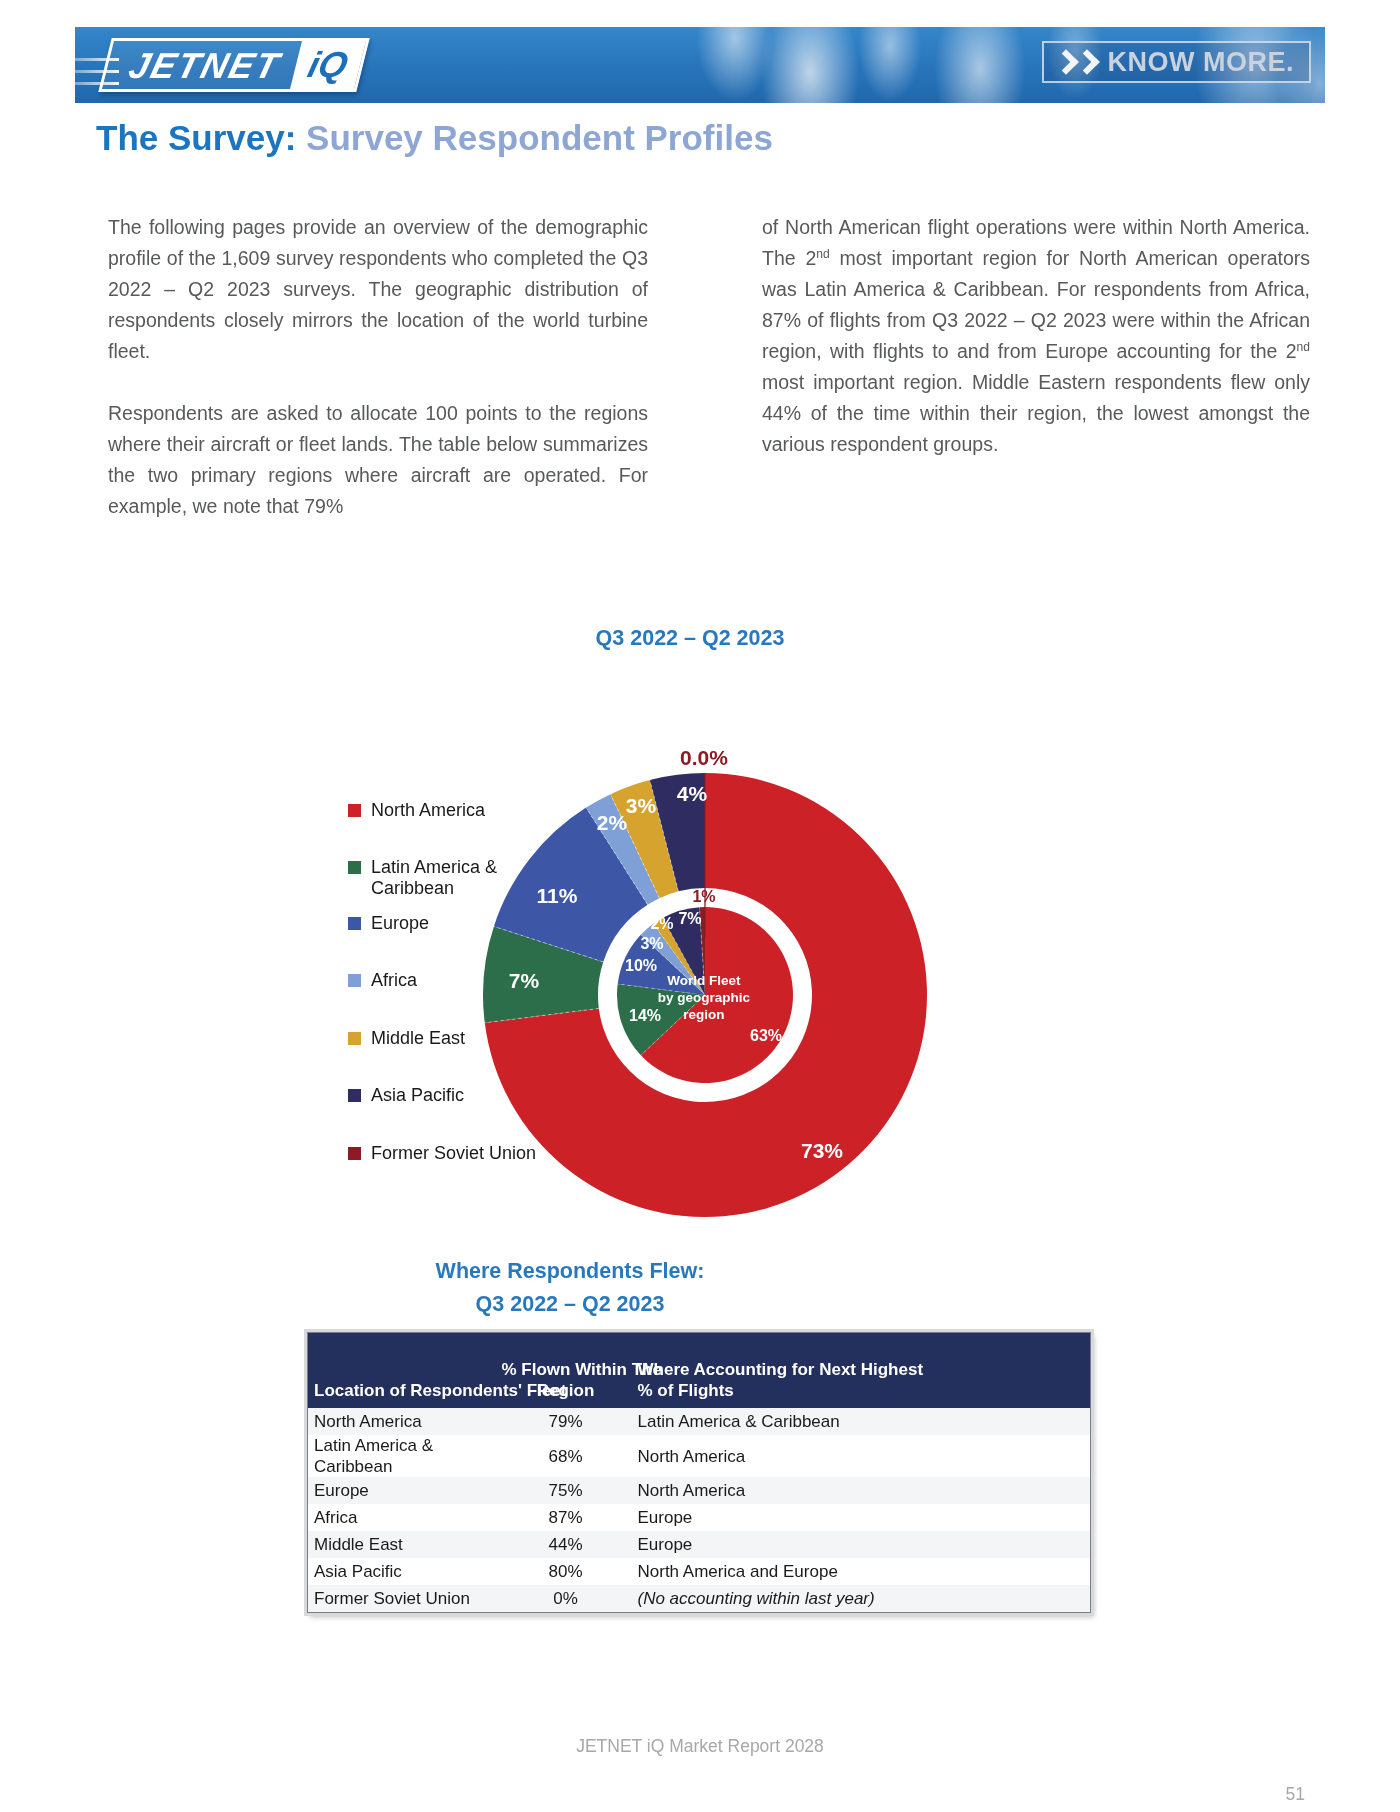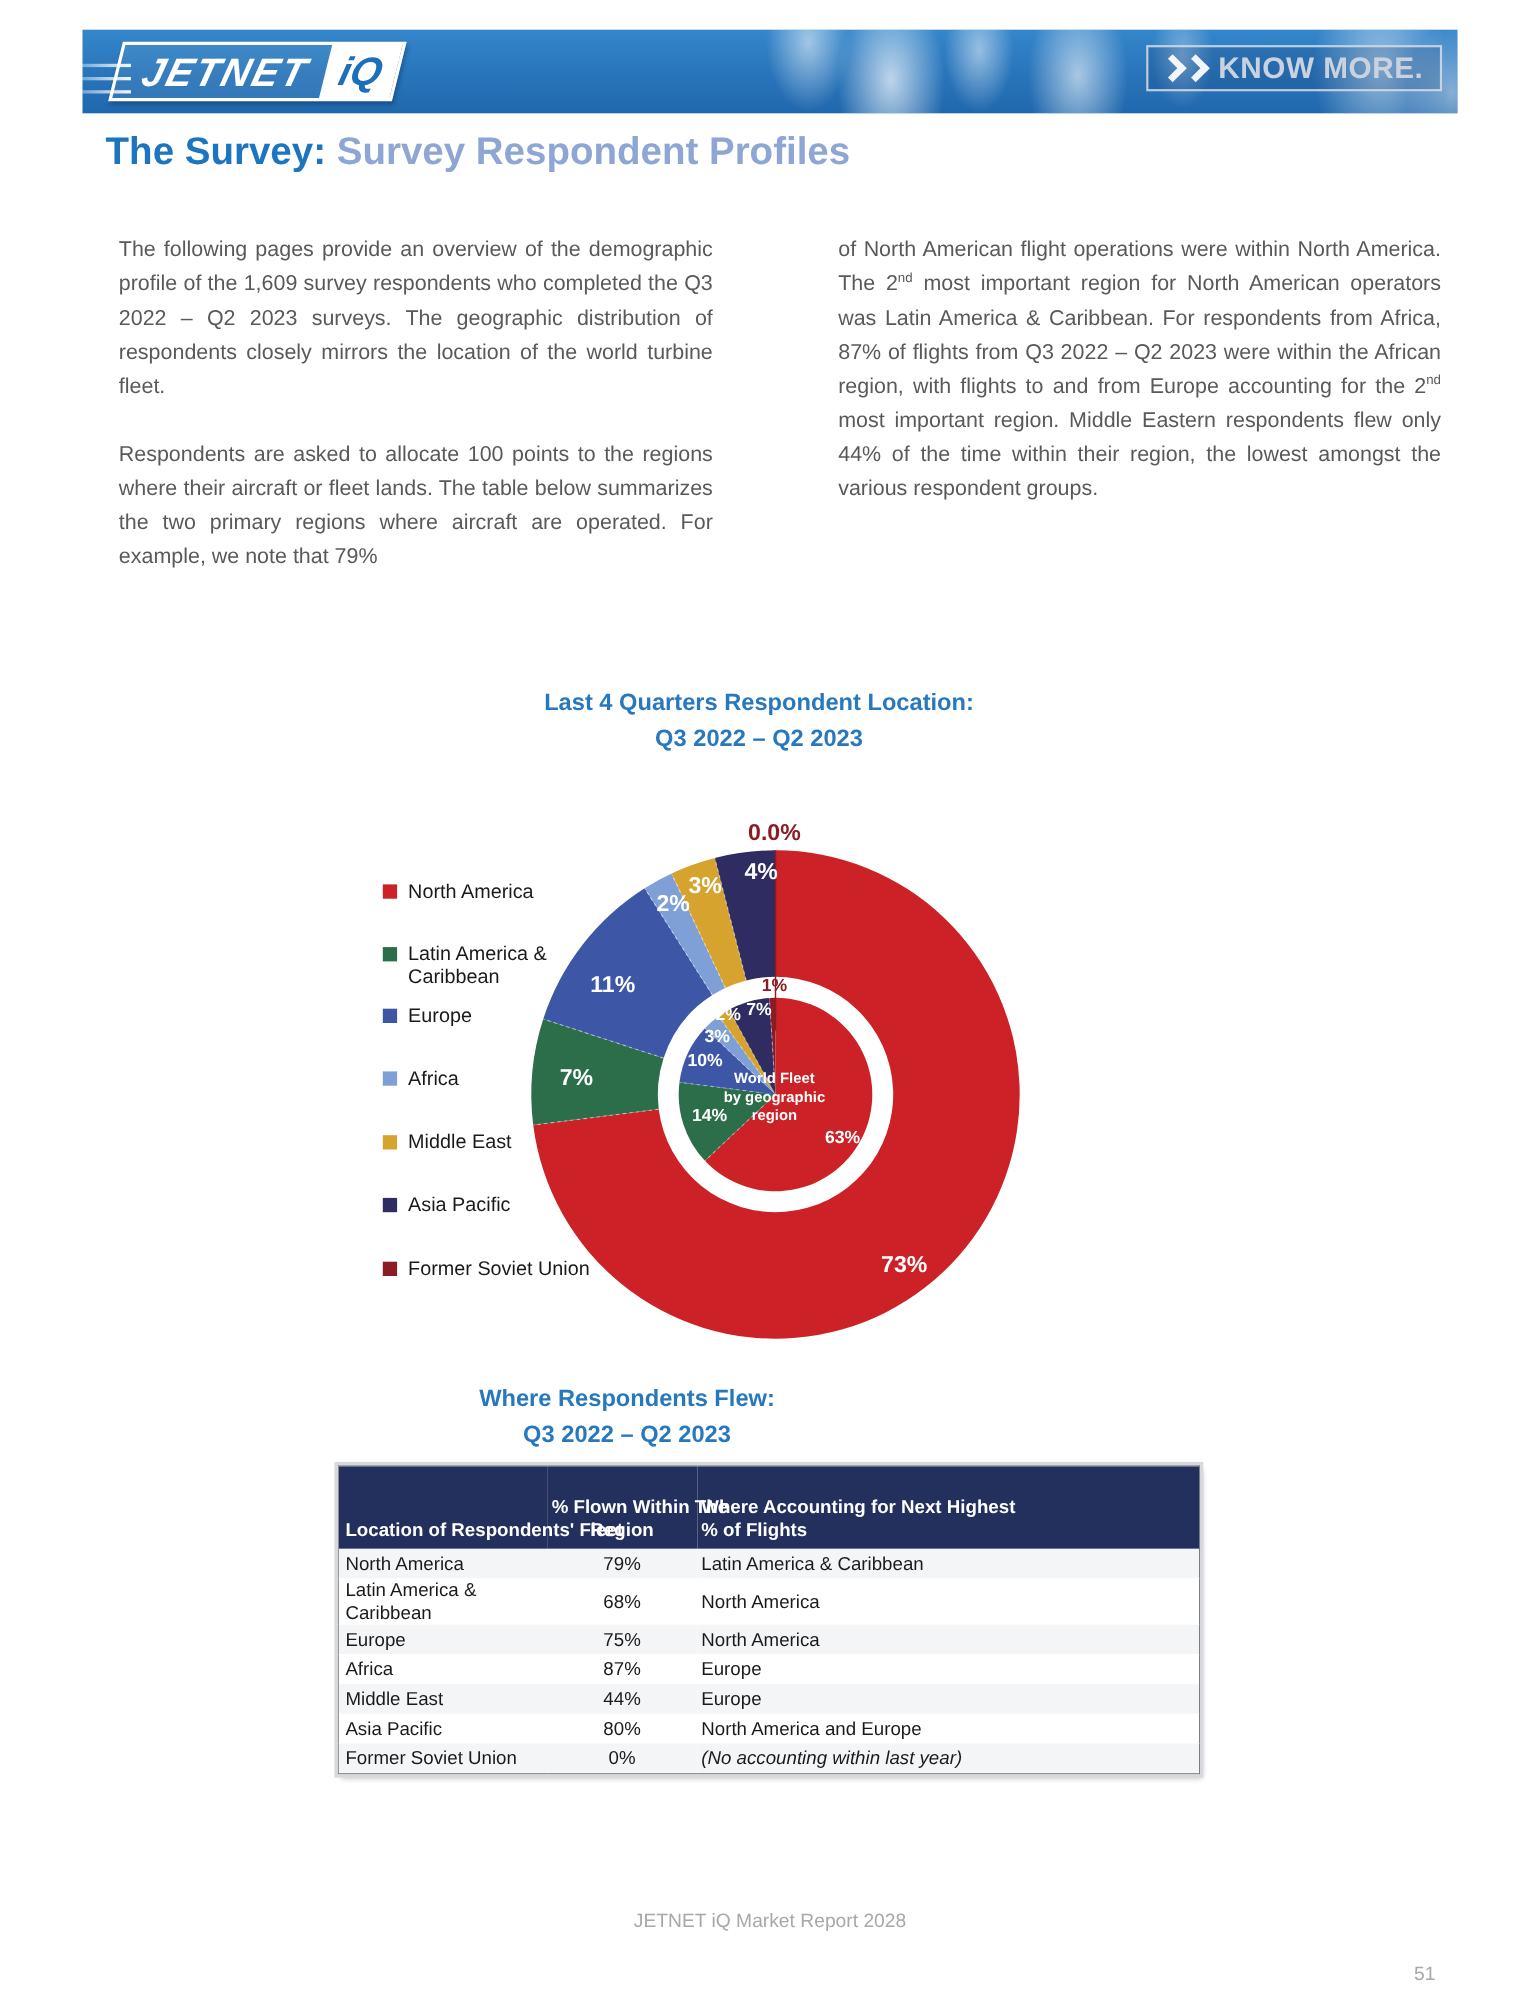--- a/index.html
+++ b/index.html
@@ -126,21 +126,20 @@
     <div class="col col-left">
       <p>The following pages provide an overview of the demographic profile of the 1,609 survey respondents who completed the Q3 2022 – Q2 2023 surveys.  The geographic distribution of respondents closely mirrors the location of the world turbine fleet.</p>
       <p>Respondents are asked to allocate 100 points to the regions where their aircraft or fleet lands. The table below summarizes the two primary regions where aircraft are operated. For example, we note that 79%</p>
     </div>
     <div class="col col-right">
       <p><span>of North American flight operations were within North America. The 2</span><sup>nd</sup><span> most important region for North American operators was Latin America &amp; Caribbean. For respondents from Africa, 87% of flights from Q3 2022 – Q2 2023 were within the African region, with flights to and from Europe accounting for the 2</span><sup>nd</sup><span> most important region. Middle Eastern respondents flew only 44% of the time within their region, the lowest amongst the various respondent groups.</span></p>
     </div>
   </div>
 
   <div class="chart-title">
-    <div>Last 4 Quarters Respondent Location:</div>
     <div>Q3 2022 – Q2 2023</div>
   </div>
 
   <div id="legend">
       <div class="legend-item" style="top: 800px;">
         <span class="swatch" style="background: rgb(203, 33, 39);"></span>
         <span class="legend-label">North America</span>
       </div>
       <div class="legend-item" style="top: 857px;">
         <span class="swatch" style="background: rgb(43, 110, 73);"></span>

